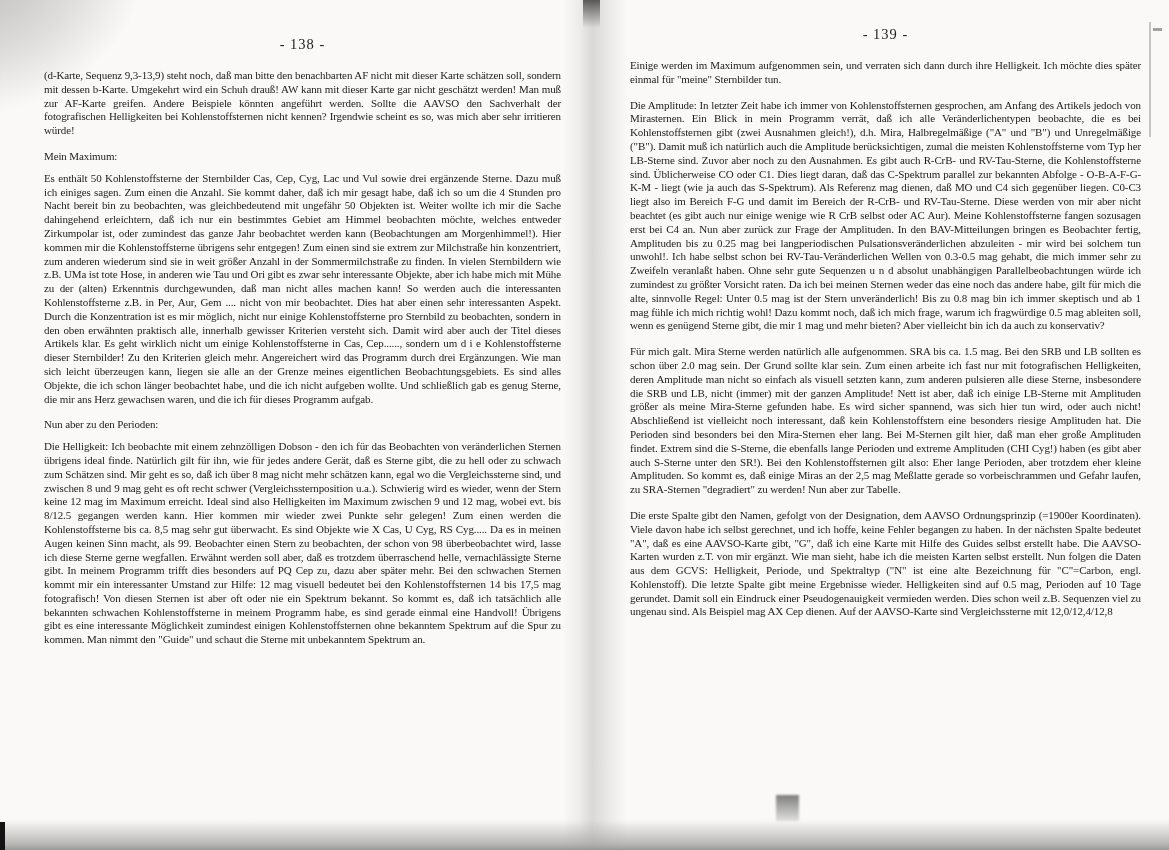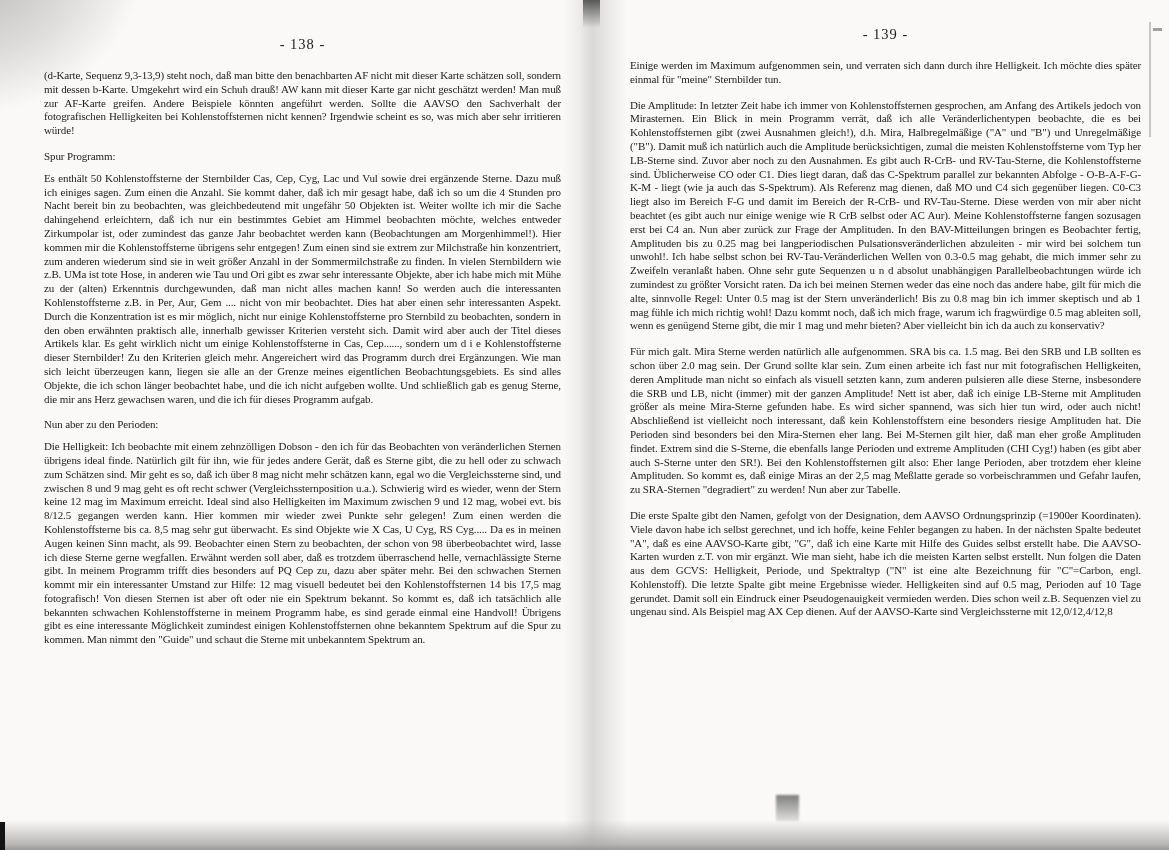--- a/index.html
+++ b/index.html
@@ -68,21 +68,21 @@
   <div class="artifact gutter-smudge"></div>
   <div class="artifact bottom-band"></div>
   <div class="artifact bottom-left-mark"></div>
   <div class="artifact bottom-center-bar"></div>
   <div class="artifact right-edge-line"></div>
   <div class="artifact top-right-dash"></div>
 
   <div class="page page-left">
     <div class="page-number">- 138 -</div>
     <p class="para">(d-Karte, Sequenz 9,3-13,9) steht noch, daß man bitte den benachbarten AF nicht mit dieser Karte schätzen soll, sondern mit dessen b-Karte. Umgekehrt wird ein Schuh drauß! AW kann mit dieser Karte gar nicht geschätzt werden! Man muß zur AF-Karte greifen. Andere Beispiele könnten angeführt werden. Sollte die AAVSO den Sachverhalt der fotografischen Helligkeiten bei Kohlenstoffsternen nicht kennen? Irgendwie scheint es so, was mich aber sehr irritieren würde!</p>
-    <p class="heading">Spur Programm:</p>
+    <p class="heading">Mein Maximum:</p>
     <p class="para tight">Es enthält 50 Kohlenstoffsterne der Sternbilder Cas, Cep, Cyg, Lac und Vul sowie drei ergänzende Sterne. Dazu muß ich einiges sagen. Zum einen die Anzahl. Sie kommt daher, daß ich mir gesagt habe, daß ich so um die 4 Stunden pro Nacht bereit bin zu beobachten, was gleichbedeutend mit ungefähr 50 Objekten ist. Weiter wollte ich mir die Sache dahingehend erleichtern, daß ich nur ein bestimmtes Gebiet am Himmel beobachten möchte, welches entweder Zirkumpolar ist, oder zumindest das ganze Jahr beobachtet werden kann (Beobachtungen am Morgenhimmel!). Hier kommen mir die Kohlenstoffsterne übrigens sehr entgegen! Zum einen sind sie extrem zur Milchstraße hin konzentriert, zum anderen wiederum sind sie in weit größer Anzahl in der Sommermilchstraße zu finden. In vielen Sternbildern wie z.B. UMa ist tote Hose, in anderen wie Tau und Ori gibt es zwar sehr interessante Objekte, aber ich habe mich mit Mühe zu der (alten) Erkenntnis durchgewunden, daß man nicht alles machen kann! So werden auch die interessanten Kohlenstoffsterne z.B. in Per, Aur, Gem .... nicht von mir beobachtet. Dies hat aber einen sehr interessanten Aspekt. Durch die Konzentration ist es mir möglich, nicht nur einige Kohlenstoffsterne pro Sternbild zu beobachten, sondern in den oben erwähnten praktisch alle, innerhalb gewisser Kriterien versteht sich. Damit wird aber auch der Titel dieses Artikels klar. Es geht wirklich nicht um einige Kohlenstoffsterne in Cas, Cep......, sondern um d i e Kohlenstoffsterne dieser Sternbilder! Zu den Kriterien gleich mehr. Angereichert wird das Programm durch drei Ergänzungen. Wie man sich leicht überzeugen kann, liegen sie alle an der Grenze meines eigentlichen Beobachtungsgebiets. Es sind alles Objekte, die ich schon länger beobachtet habe, und die ich nicht aufgeben wollte. Und schließlich gab es genug Sterne, die mir ans Herz gewachsen waren, und die ich für dieses Programm aufgab.</p>
     <p class="heading">Nun aber zu den Perioden:</p>
     <p class="para tight last">Die Helligkeit: Ich beobachte mit einem zehnzölligen Dobson - den ich für das Beobachten von veränderlichen Sternen übrigens ideal finde. Natürlich gilt für ihn, wie für jedes andere Gerät, daß es Sterne gibt, die zu hell oder zu schwach zum Schätzen sind. Mir geht es so, daß ich über 8 mag nicht mehr schätzen kann, egal wo die Vergleichssterne sind, und zwischen 8 und 9 mag geht es oft recht schwer (Vergleichssternposition u.a.). Schwierig wird es wieder, wenn der Stern keine 12 mag im Maximum erreicht. Ideal sind also Helligkeiten im Maximum zwischen 9 und 12 mag, wobei evt. bis 8/12.5 gegangen werden kann. Hier kommen mir wieder zwei Punkte sehr gelegen! Zum einen werden die Kohlenstoffsterne bis ca. 8,5 mag sehr gut überwacht. Es sind Objekte wie X Cas, U Cyg, RS Cyg..... Da es in meinen Augen keinen Sinn macht, als 99. Beobachter einen Stern zu beobachten, der schon von 98 überbeobachtet wird, lasse ich diese Sterne gerne wegfallen. Erwähnt werden soll aber, daß es trotzdem überraschend helle, vernachlässigte Sterne gibt. In meinem Programm trifft dies besonders auf PQ Cep zu, dazu aber später mehr. Bei den schwachen Sternen kommt mir ein interessanter Umstand zur Hilfe: 12 mag visuell bedeutet bei den Kohlenstoffsternen 14 bis 17,5 mag fotografisch! Von diesen Sternen ist aber oft oder nie ein Spektrum bekannt. So kommt es, daß ich tatsächlich alle bekannten schwachen Kohlenstoffsterne in meinem Programm habe, es sind gerade einmal eine Handvoll! Übrigens gibt es eine interessante Möglichkeit zumindest einigen Kohlenstoffsternen ohne bekanntem Spektrum auf die Spur zu kommen. Man nimmt den "Guide" und schaut die Sterne mit unbekanntem Spektrum an.</p>
   </div>
 
   <div class="page page-right">
     <div class="page-number">- 139 -</div>
     <p class="para">Einige werden im Maximum aufgenommen sein, und verraten sich dann durch ihre Helligkeit. Ich möchte dies später einmal für "meine" Sternbilder tun.</p>
     <p class="para">Die Amplitude: In letzter Zeit habe ich immer von Kohlenstoffsternen gesprochen, am Anfang des Artikels jedoch von Mirasternen. Ein Blick in mein Programm verrät, daß ich alle Veränderlichentypen beobachte, die es bei Kohlenstoffsternen gibt (zwei Ausnahmen gleich!), d.h. Mira, Halbregelmäßige ("A" und "B") und Unregelmäßige ("B"). Damit muß ich natürlich auch die Amplitude berücksichtigen, zumal die meisten Kohlenstoffsterne vom Typ her LB-Sterne sind. Zuvor aber noch zu den Ausnahmen. Es gibt auch R-CrB- und RV-Tau-Sterne, die Kohlenstoffsterne sind. Üblicherweise CO oder C1. Dies liegt daran, daß das C-Spektrum parallel zur bekannten Abfolge - O-B-A-F-G-K-M - liegt (wie ja auch das S-Spektrum). Als Referenz mag dienen, daß MO und C4 sich gegenüber liegen. C0-C3 liegt also im Bereich F-G und damit im Bereich der R-CrB- und RV-Tau-Sterne. Diese werden von mir aber nicht beachtet (es gibt auch nur einige wenige wie R CrB selbst oder AC Aur). Meine Kohlenstoffsterne fangen sozusagen erst bei C4 an. Nun aber zurück zur Frage der Amplituden. In den BAV-Mitteilungen bringen es Beobachter fertig, Amplituden bis zu 0.25 mag bei langperiodischen Pulsationsveränderlichen abzuleiten - mir wird bei solchem tun unwohl!. Ich habe selbst schon bei RV-Tau-Veränderlichen Wellen von 0.3-0.5 mag gehabt, die mich immer sehr zu Zweifeln veranlaßt haben. Ohne sehr gute Sequenzen u n d absolut unabhängigen Parallelbeobachtungen würde ich zumindest zu größter Vorsicht raten. Da ich bei meinen Sternen weder das eine noch das andere habe, gilt für mich die alte, sinnvolle Regel: Unter 0.5 mag ist der Stern unveränderlich! Bis zu 0.8 mag bin ich immer skeptisch und ab 1 mag fühle ich mich richtig wohl! Dazu kommt noch, daß ich mich frage, warum ich fragwürdige 0.5 mag ableiten soll, wenn es genügend Sterne gibt, die mir 1 mag und mehr bieten? Aber vielleicht bin ich da auch zu konservativ?</p>
     <p class="para">Für mich galt. Mira Sterne werden natürlich alle aufgenommen. SRA bis ca. 1.5 mag. Bei den SRB und LB sollten es schon über 2.0 mag sein. Der Grund sollte klar sein. Zum einen arbeite ich fast nur mit fotografischen Helligkeiten, deren Amplitude man nicht so einfach als visuell setzten kann, zum anderen pulsieren alle diese Sterne, insbesondere die SRB und LB, nicht (immer) mit der ganzen Amplitude! Nett ist aber, daß ich einige LB-Sterne mit Amplituden größer als meine Mira-Sterne gefunden habe. Es wird sicher spannend, was sich hier tun wird, oder auch nicht! Abschließend ist vielleicht noch interessant, daß kein Kohlenstoffstern eine besonders riesige Amplituden hat. Die Perioden sind besonders bei den Mira-Sternen eher lang. Bei M-Sternen gilt hier, daß man eher große Amplituden findet. Extrem sind die S-Sterne, die ebenfalls lange Perioden und extreme Amplituden (CHI Cyg!) haben (es gibt aber auch S-Sterne unter den SR!). Bei den Kohlenstoffsternen gilt also: Eher lange Perioden, aber trotzdem eher kleine Amplituden. So kommt es, daß einige Miras an der 2,5 mag Meßlatte gerade so vorbeischrammen und Gefahr laufen, zu SRA-Sternen "degradiert" zu werden! Nun aber zur Tabelle.</p>

